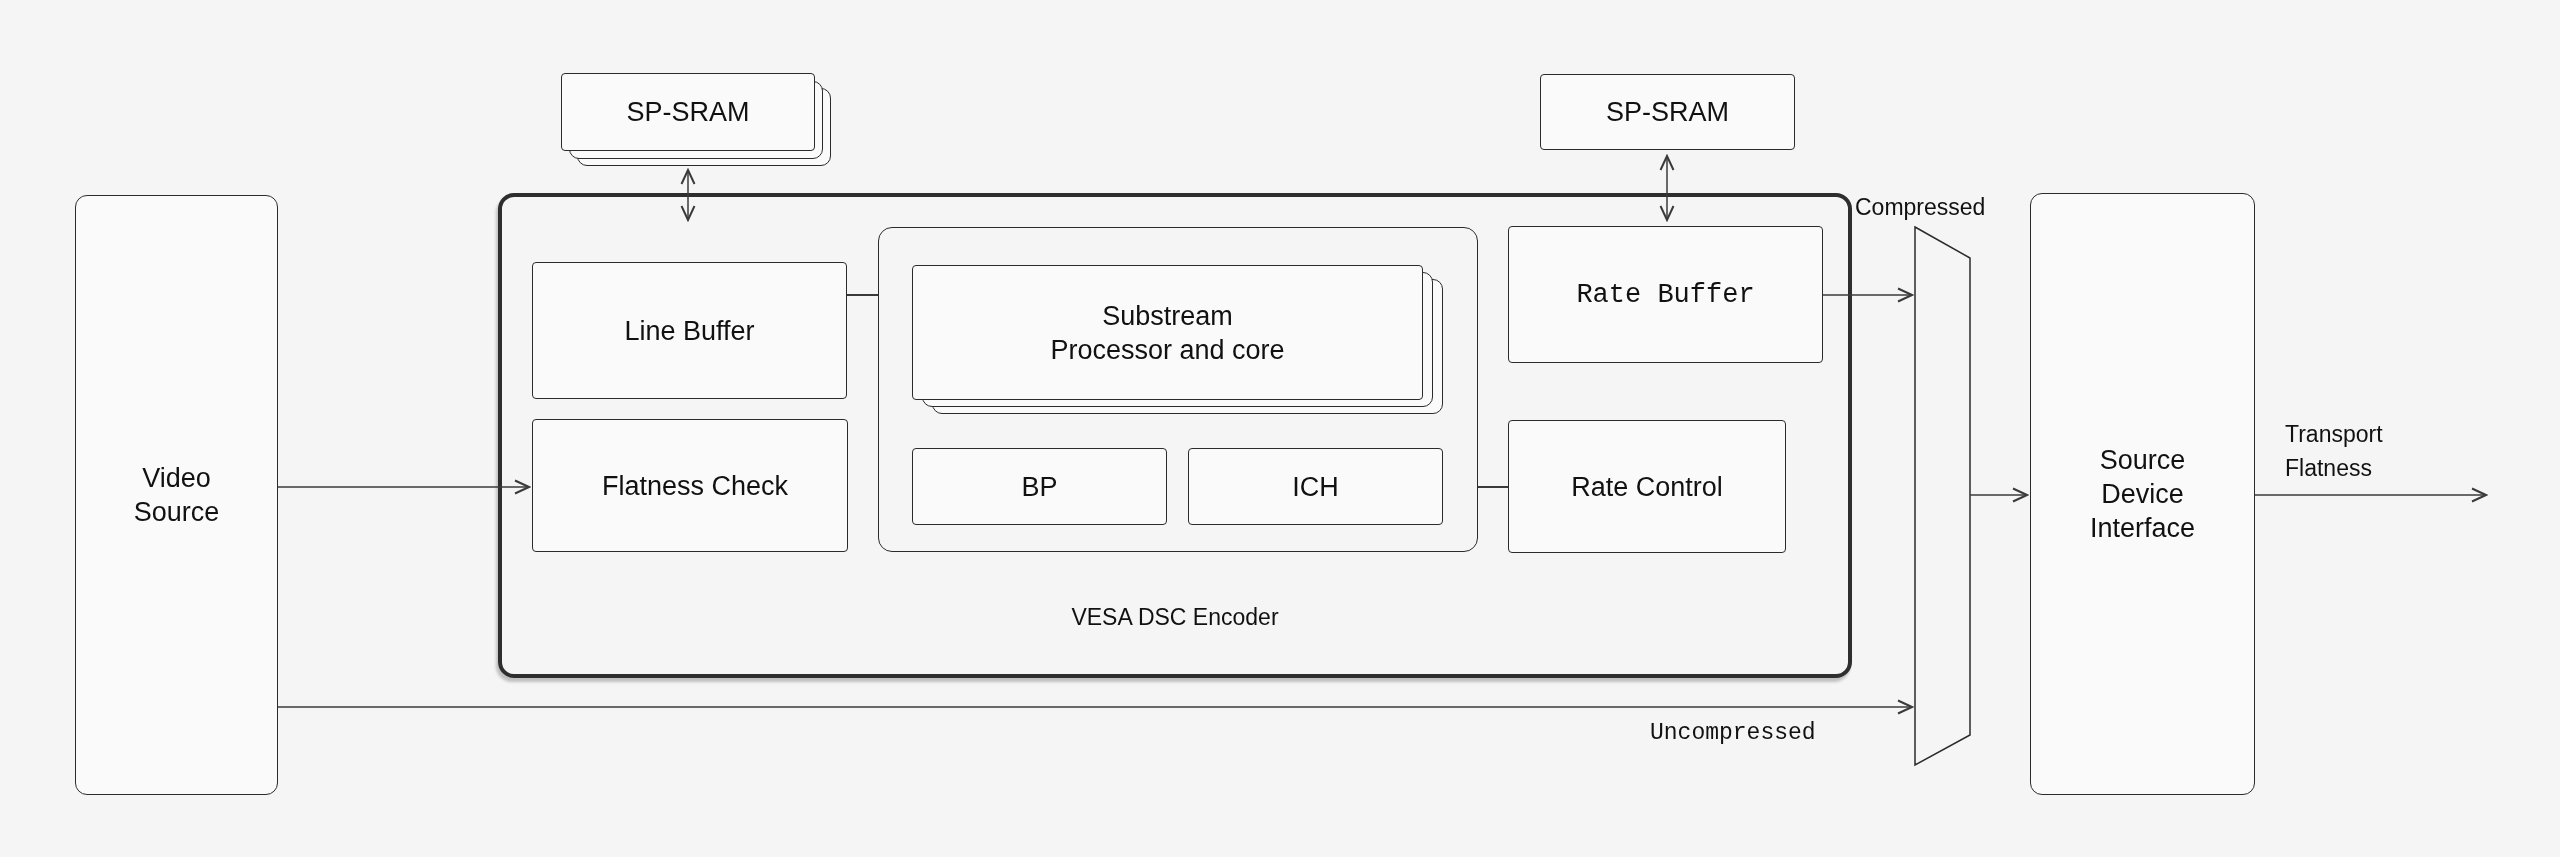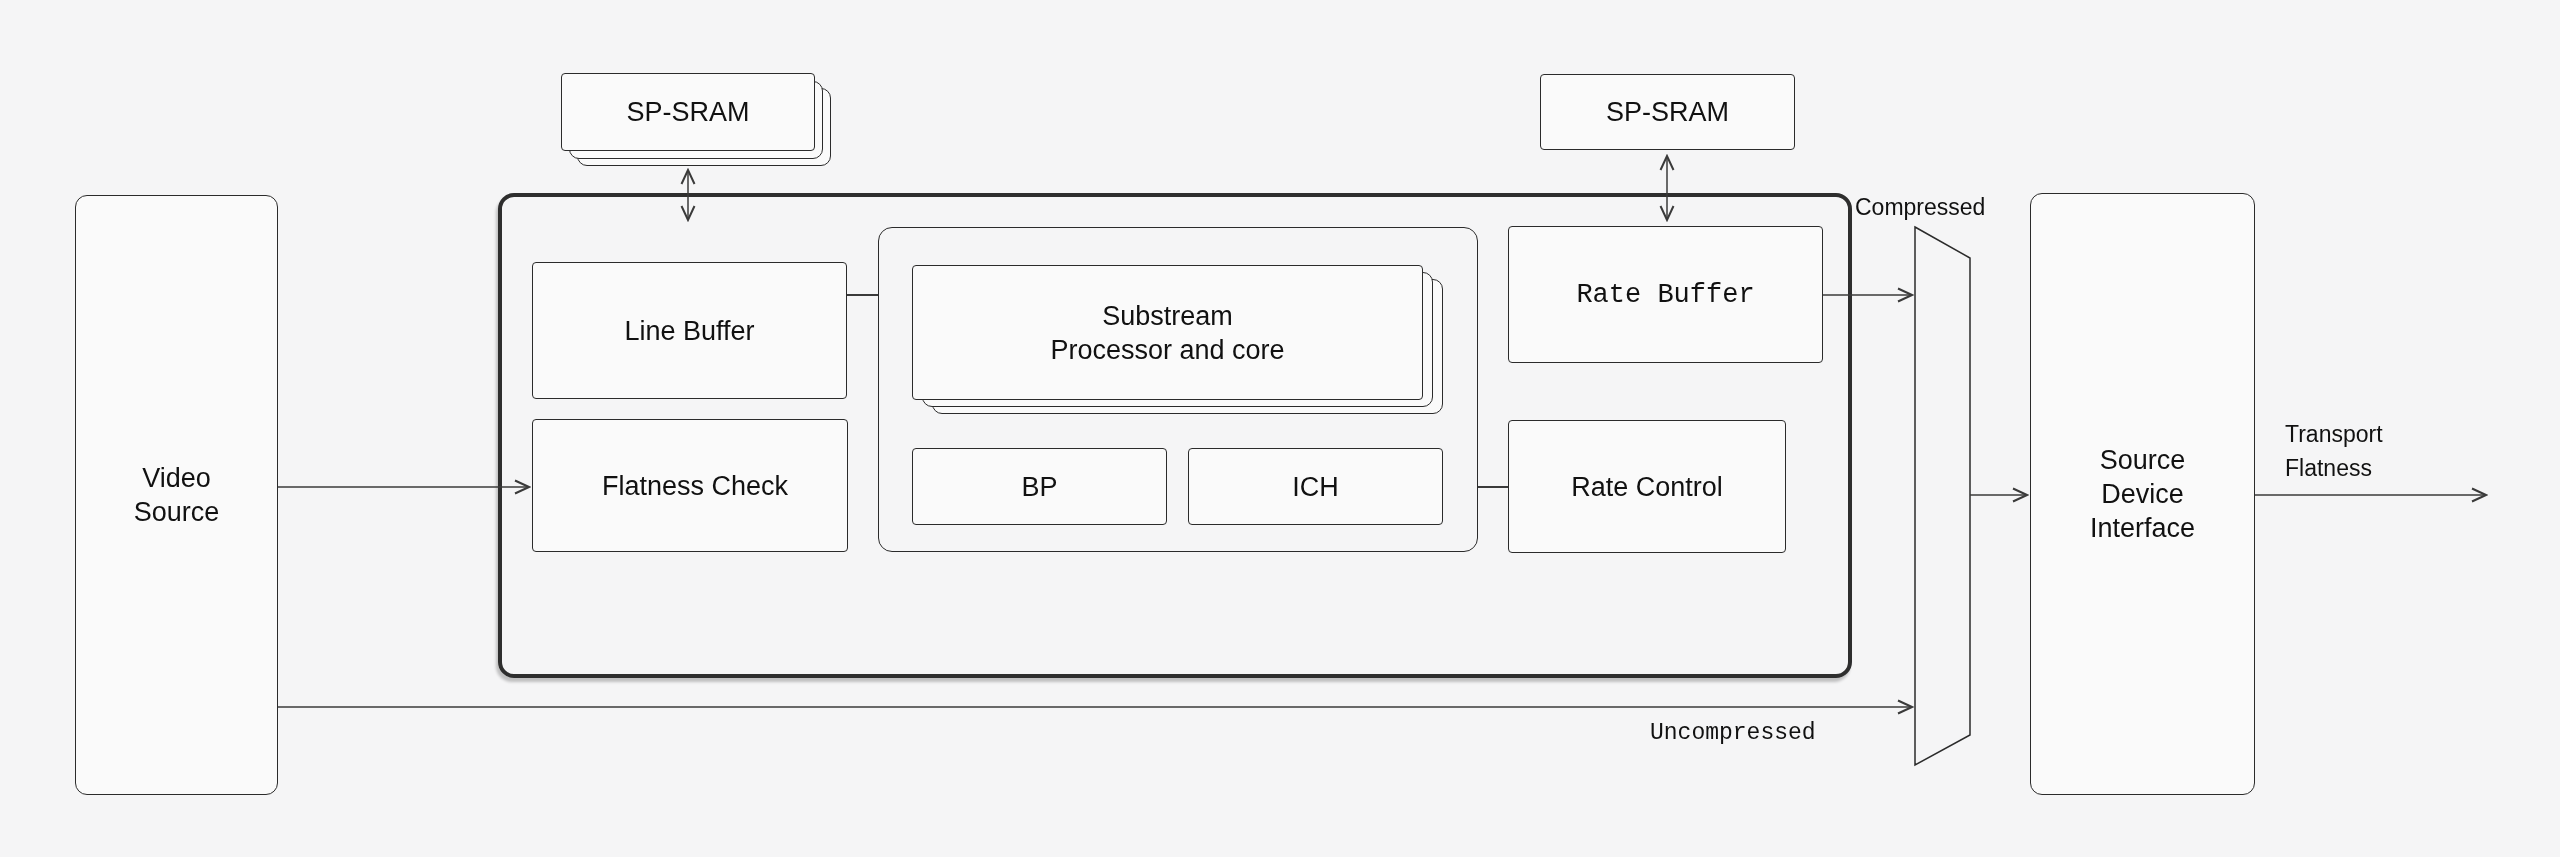--- a/index.html
+++ b/index.html
@@ -73,20 +73,21 @@
     pointer-events: none;
   }
   .rounded-12 { border-radius: 12px; }
 </style>
 </head>
 <body>
 
 <div id="canvas">
 
   <div class="container-box" style="left:498px; top:193px; width:1354px; height:485px;"></div>
+  <div class="free-label" style="left:500px; top:600px; width:1350px; text-align:center;">VESA DSC Encoder</div>
 
   <div class="inner-container" style="left:878px; top:227px; width:600px; height:325px;"></div>
 
   <div class="node rounded-12" style="left:75px; top:195px; width:203px; height:600px;">
     <span>Video</span>
     <span>Source</span>
   </div>
 
   <div class="ghost" style="left:577px; top:88px; width:254px; height:78px;"></div>
   <div class="ghost" style="left:569px; top:81px; width:254px; height:78px;"></div>

